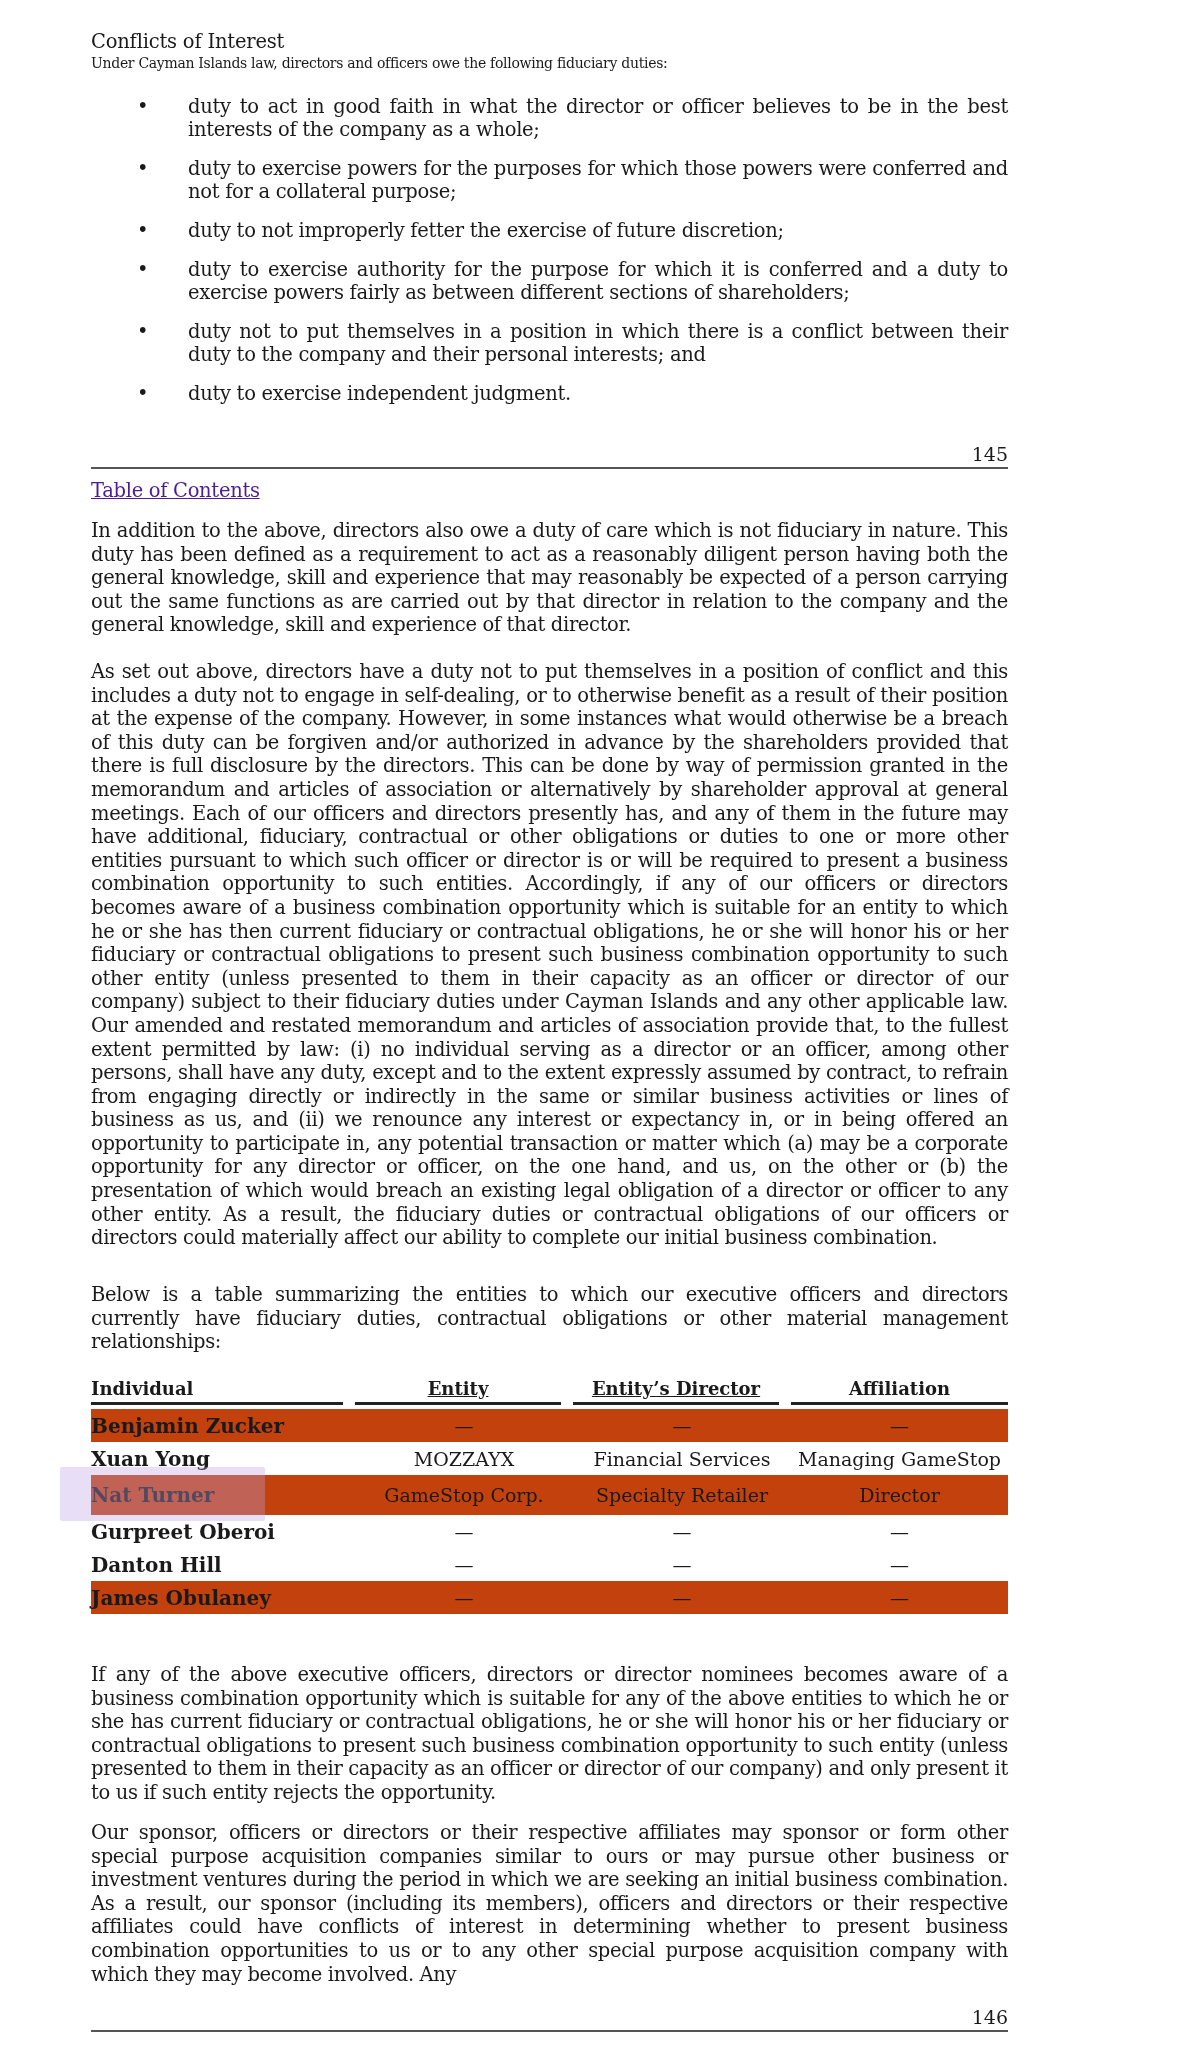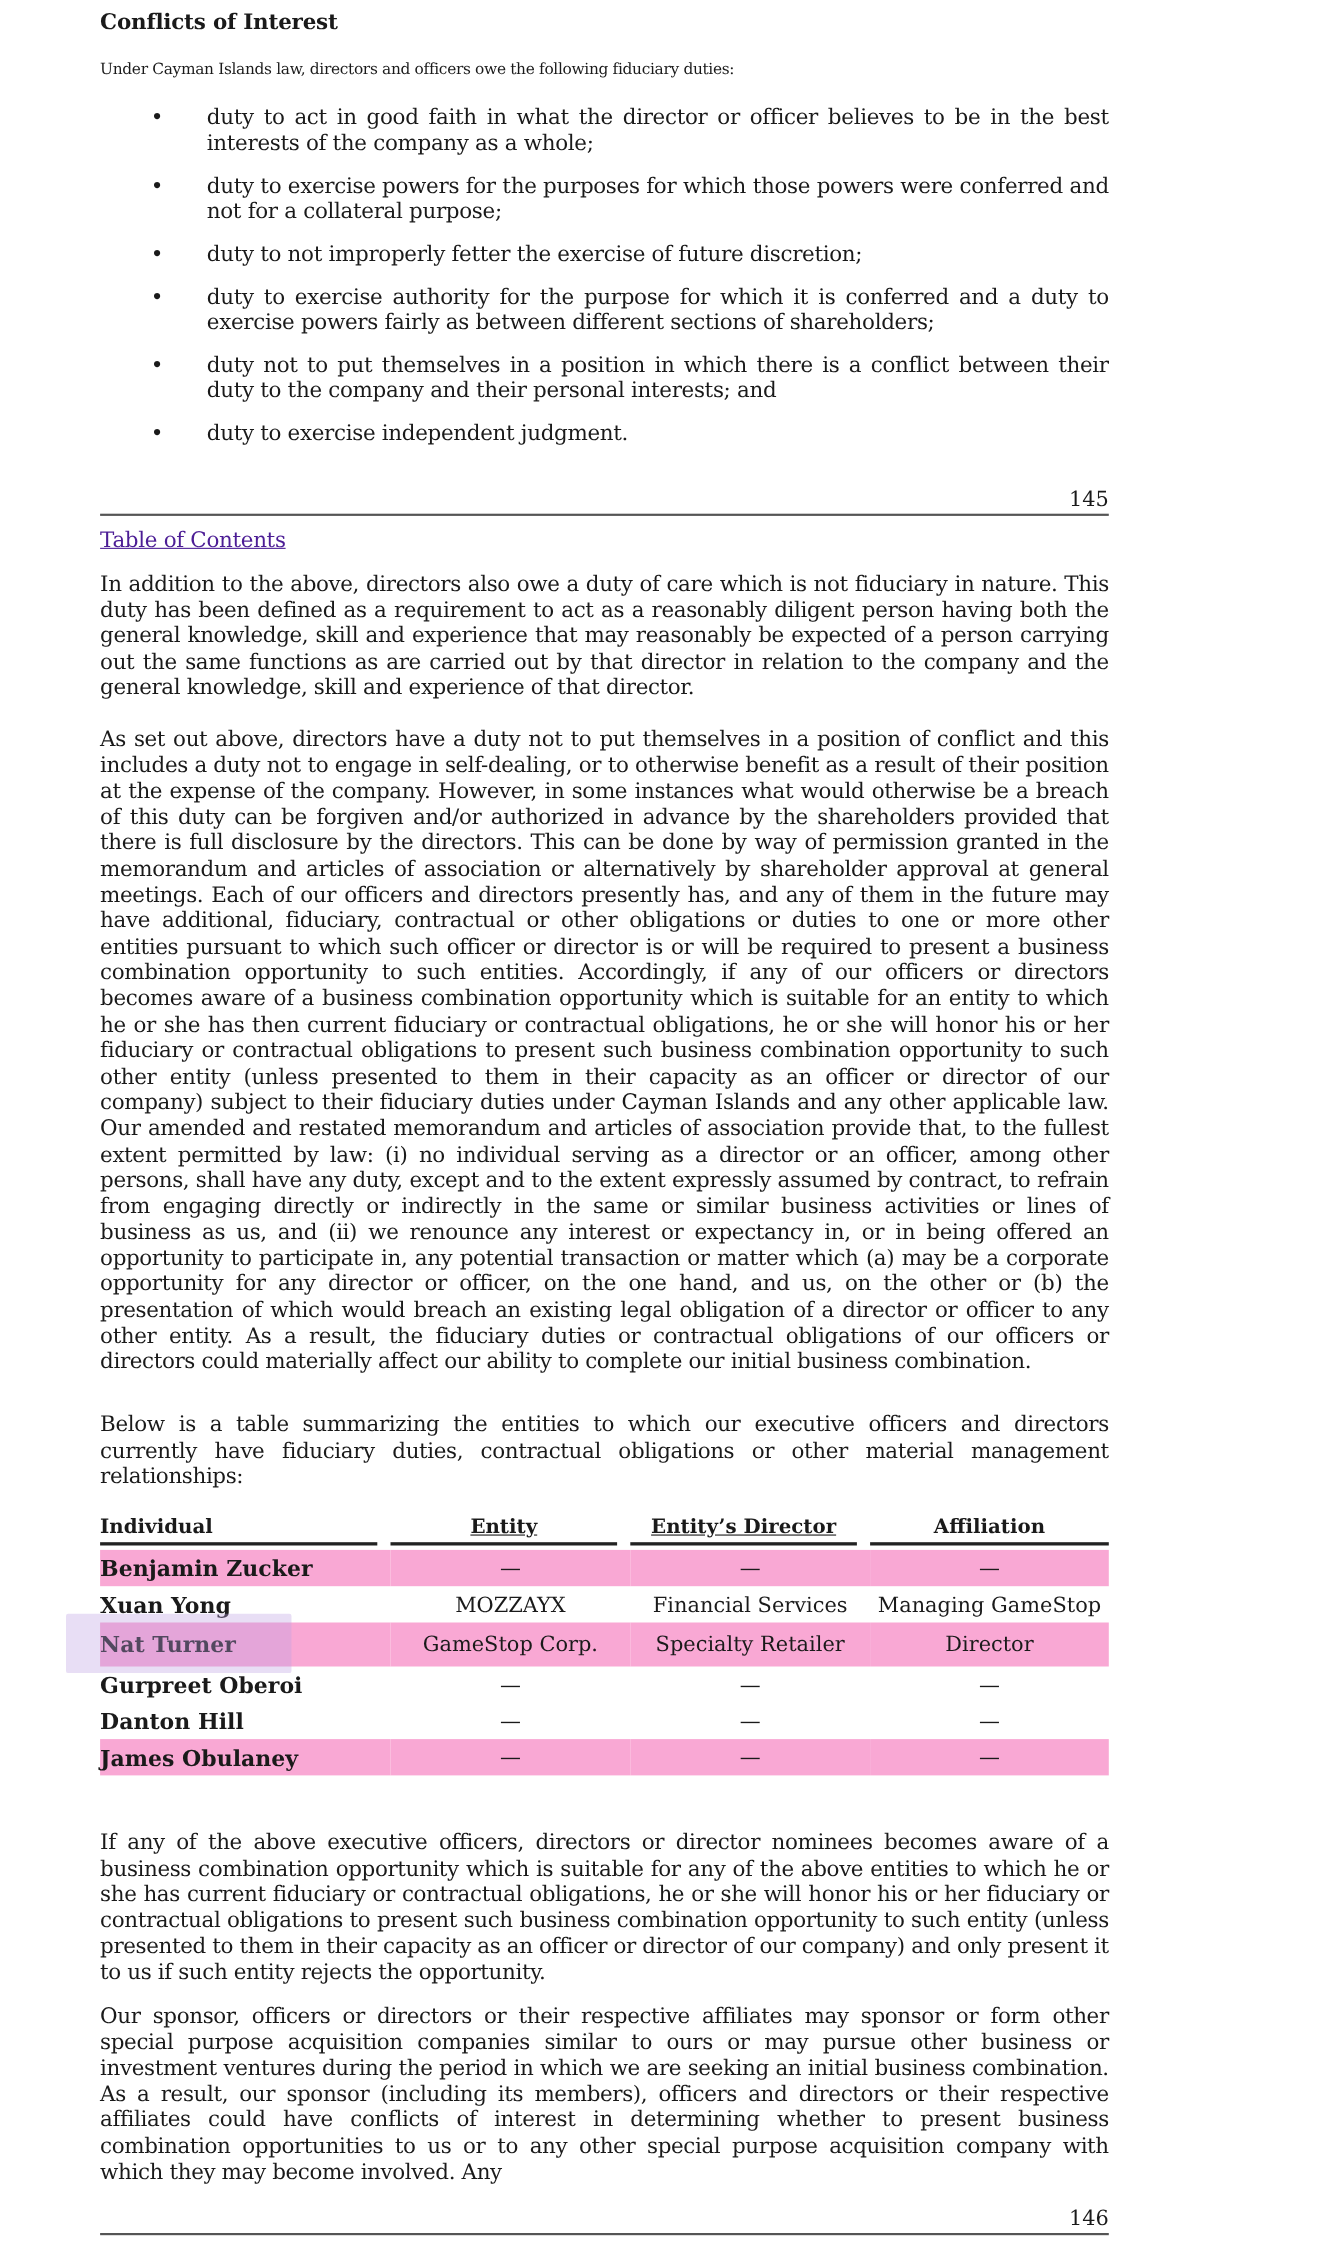--- a/index.html
+++ b/index.html
@@ -3,41 +3,41 @@
 <meta charset="utf-8">
 <style>
   html, body { margin: 0; padding: 0; background: #ffffff; }
   body {
     width: 1202px; height: 2048px; position: relative; overflow: hidden;
     font-family: "DejaVu Serif", "Liberation Serif", serif;
     color: #1a1a1a;
   }
   .page { position: absolute; left: 91px; width: 917px; top: 0; }
   .heading {
-    position: absolute; left: 0; top: 8px;
-    font-weight: bold; font-size: 19.5px; letter-spacing: -0.2px;
+    position: absolute; left: 0; top: 30px;
+    font-weight: normal; font-size: 19.5px; letter-spacing: -0.2px;
   }
   .intro { position: absolute; left: 0; top: 55px; font-size: 14px; letter-spacing: -0.3px; }
   .bullets { position: absolute; left: 0; top: 95px; width: 917px; margin: 0; padding: 0; list-style: none; }
   .bullets li { position: relative; padding-left: 97px; font-size: 19.5px; line-height: 23px; text-align: justify; margin-bottom: 16px; letter-spacing: -0.3px; }
   .bullets li .bullet { position: absolute; left: 46px; top: 0; }
   .pagenum { position: absolute; width: 917px; text-align: right; font-size: 19px; }
   .rule { position: absolute; left: 0; width: 917px; height: 2px; background: #555; }
   .toc { position: absolute; left: 0; top: 479px; font-size: 19.5px; color: #4c1d95; text-decoration: underline; letter-spacing: -0.3px; cursor: pointer; }
   .para { position: absolute; left: 0; width: 917px; font-size: 19.5px; line-height: 23.6px; text-align: justify; text-align-last: left; letter-spacing: -0.35px; margin: 0; }
   table.ent { position: absolute; left: 0; top: 1378px; width: 917px; border-collapse: separate; border-spacing: 0; font-size: 19px; }
   table.ent th { font-weight: bold; font-size: 18px; padding: 0 0 4px 0; height: 24px; vertical-align: bottom; }
   table.ent th span { display: block; border-bottom: 3px solid #222; padding-bottom: 3px; }
   table.ent th.c1 { text-align: left; }
   table.ent th.c1 span { margin-right: 12px; }
   table.ent th.c2 span, table.ent th.c3 span { margin-right: 12px; text-decoration: underline; }
   table.ent td { height: 33px; padding: 0; vertical-align: middle; }
   table.ent td.c1 { font-weight: bold; font-size: 20px; text-align: left; width: 264px; }
   table.ent td.cc { text-align: center; }
-  table.ent tr.shade td { background: #f9a8d4; }
+  table.ent tr.shade td { background: #c2410c; }
   .c2col { width: 218px; }
   .c3col { width: 218px; }
   .highlight {
     position: absolute; left: 60px; top: 1467px; width: 205px; height: 54px;
     background: rgba(190, 160, 225, 0.35); border-radius: 2px; pointer-events: none;
   }
 </style>
 </head>
 <body>
 

